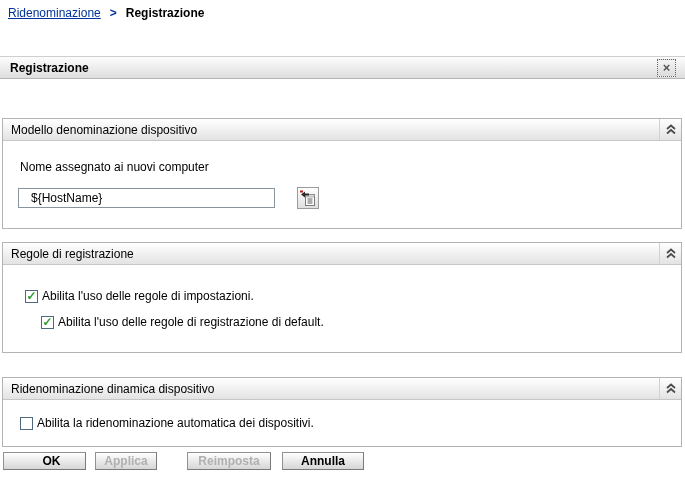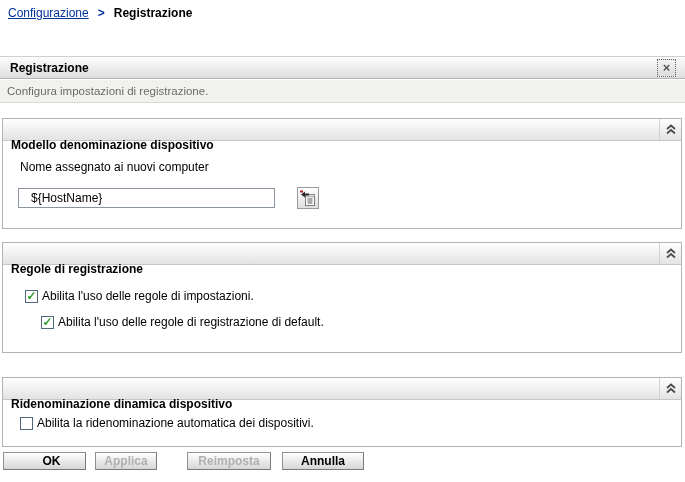--- a/index.html
+++ b/index.html
@@ -43,21 +43,21 @@
     border:1px solid #b3b3b3; background:#fff;
   }
   .sec-naming { top:118px; height:111px; }
   .sec-rules  { top:242px; height:111px; }
   .sec-rename { top:377px; height:70px; }
   .section-header {
     position:relative; height:22px;
     background:linear-gradient(#ffffff,#e3e3e3);
     border-bottom:1px solid #c6c6c6;
   }
-  .section-title { position:absolute; left:8px; top:4px; font-weight:bold; font-size:12px;margin-top:15px; }
+  .section-title { position:absolute; left:8px; top:4px; font-weight:normal; font-size:12px; }
   .collapse-btn {
     position:absolute; right:0; top:0; width:22px; height:21px;
     border-left:1px solid #d2d2d2; display:flex; align-items:center; justify-content:center;
     cursor:pointer;
   }
 
   
   .field-label { position:absolute; left:17px; top:41px; font-size:12px; }
   .text-input {
     position:absolute; left:15px; top:69px; width:257px; height:20px;
@@ -100,31 +100,28 @@
   .btn.disabled { color:#b0b0b0; cursor:default; }
 
   svg { display:block; }
 </style>
 </head>
 <body>
 
 <div class="page">
 
   <div class="breadcrumb">
-    <span class="crumb-link">Configurazione</span><span class="crumb-sep">&gt;</span><span class="crumb-current">Registrazione</span>
+    <span class="crumb-link">Ridenominazione</span><span class="crumb-sep">&gt;</span><span class="crumb-current">Registrazione</span>
   </div>
 
   <div class="titlebar">
     <span class="titlebar-text">Registrazione</span>
     <span class="close-btn">×</span>
   </div>
 
-  <div class="subtitlebar">
-    <span class="subtitle-text">Configura impostazioni di registrazione.</span>
-  </div>
 
   <div class="section sec-naming">
     <div class="section-header">
       <span class="section-title">Modello denominazione dispositivo</span>
       <span class="collapse-btn">
         <svg width="12" height="11" viewBox="0 0 12 11">
           <polyline points="2,5 6,1.5 10,5" fill="none" stroke="#4a4a4a" stroke-width="1.7"></polyline>
           <polyline points="2,9.5 6,6 10,9.5" fill="none" stroke="#4a4a4a" stroke-width="1.7"></polyline>
         </svg>
       </span>

